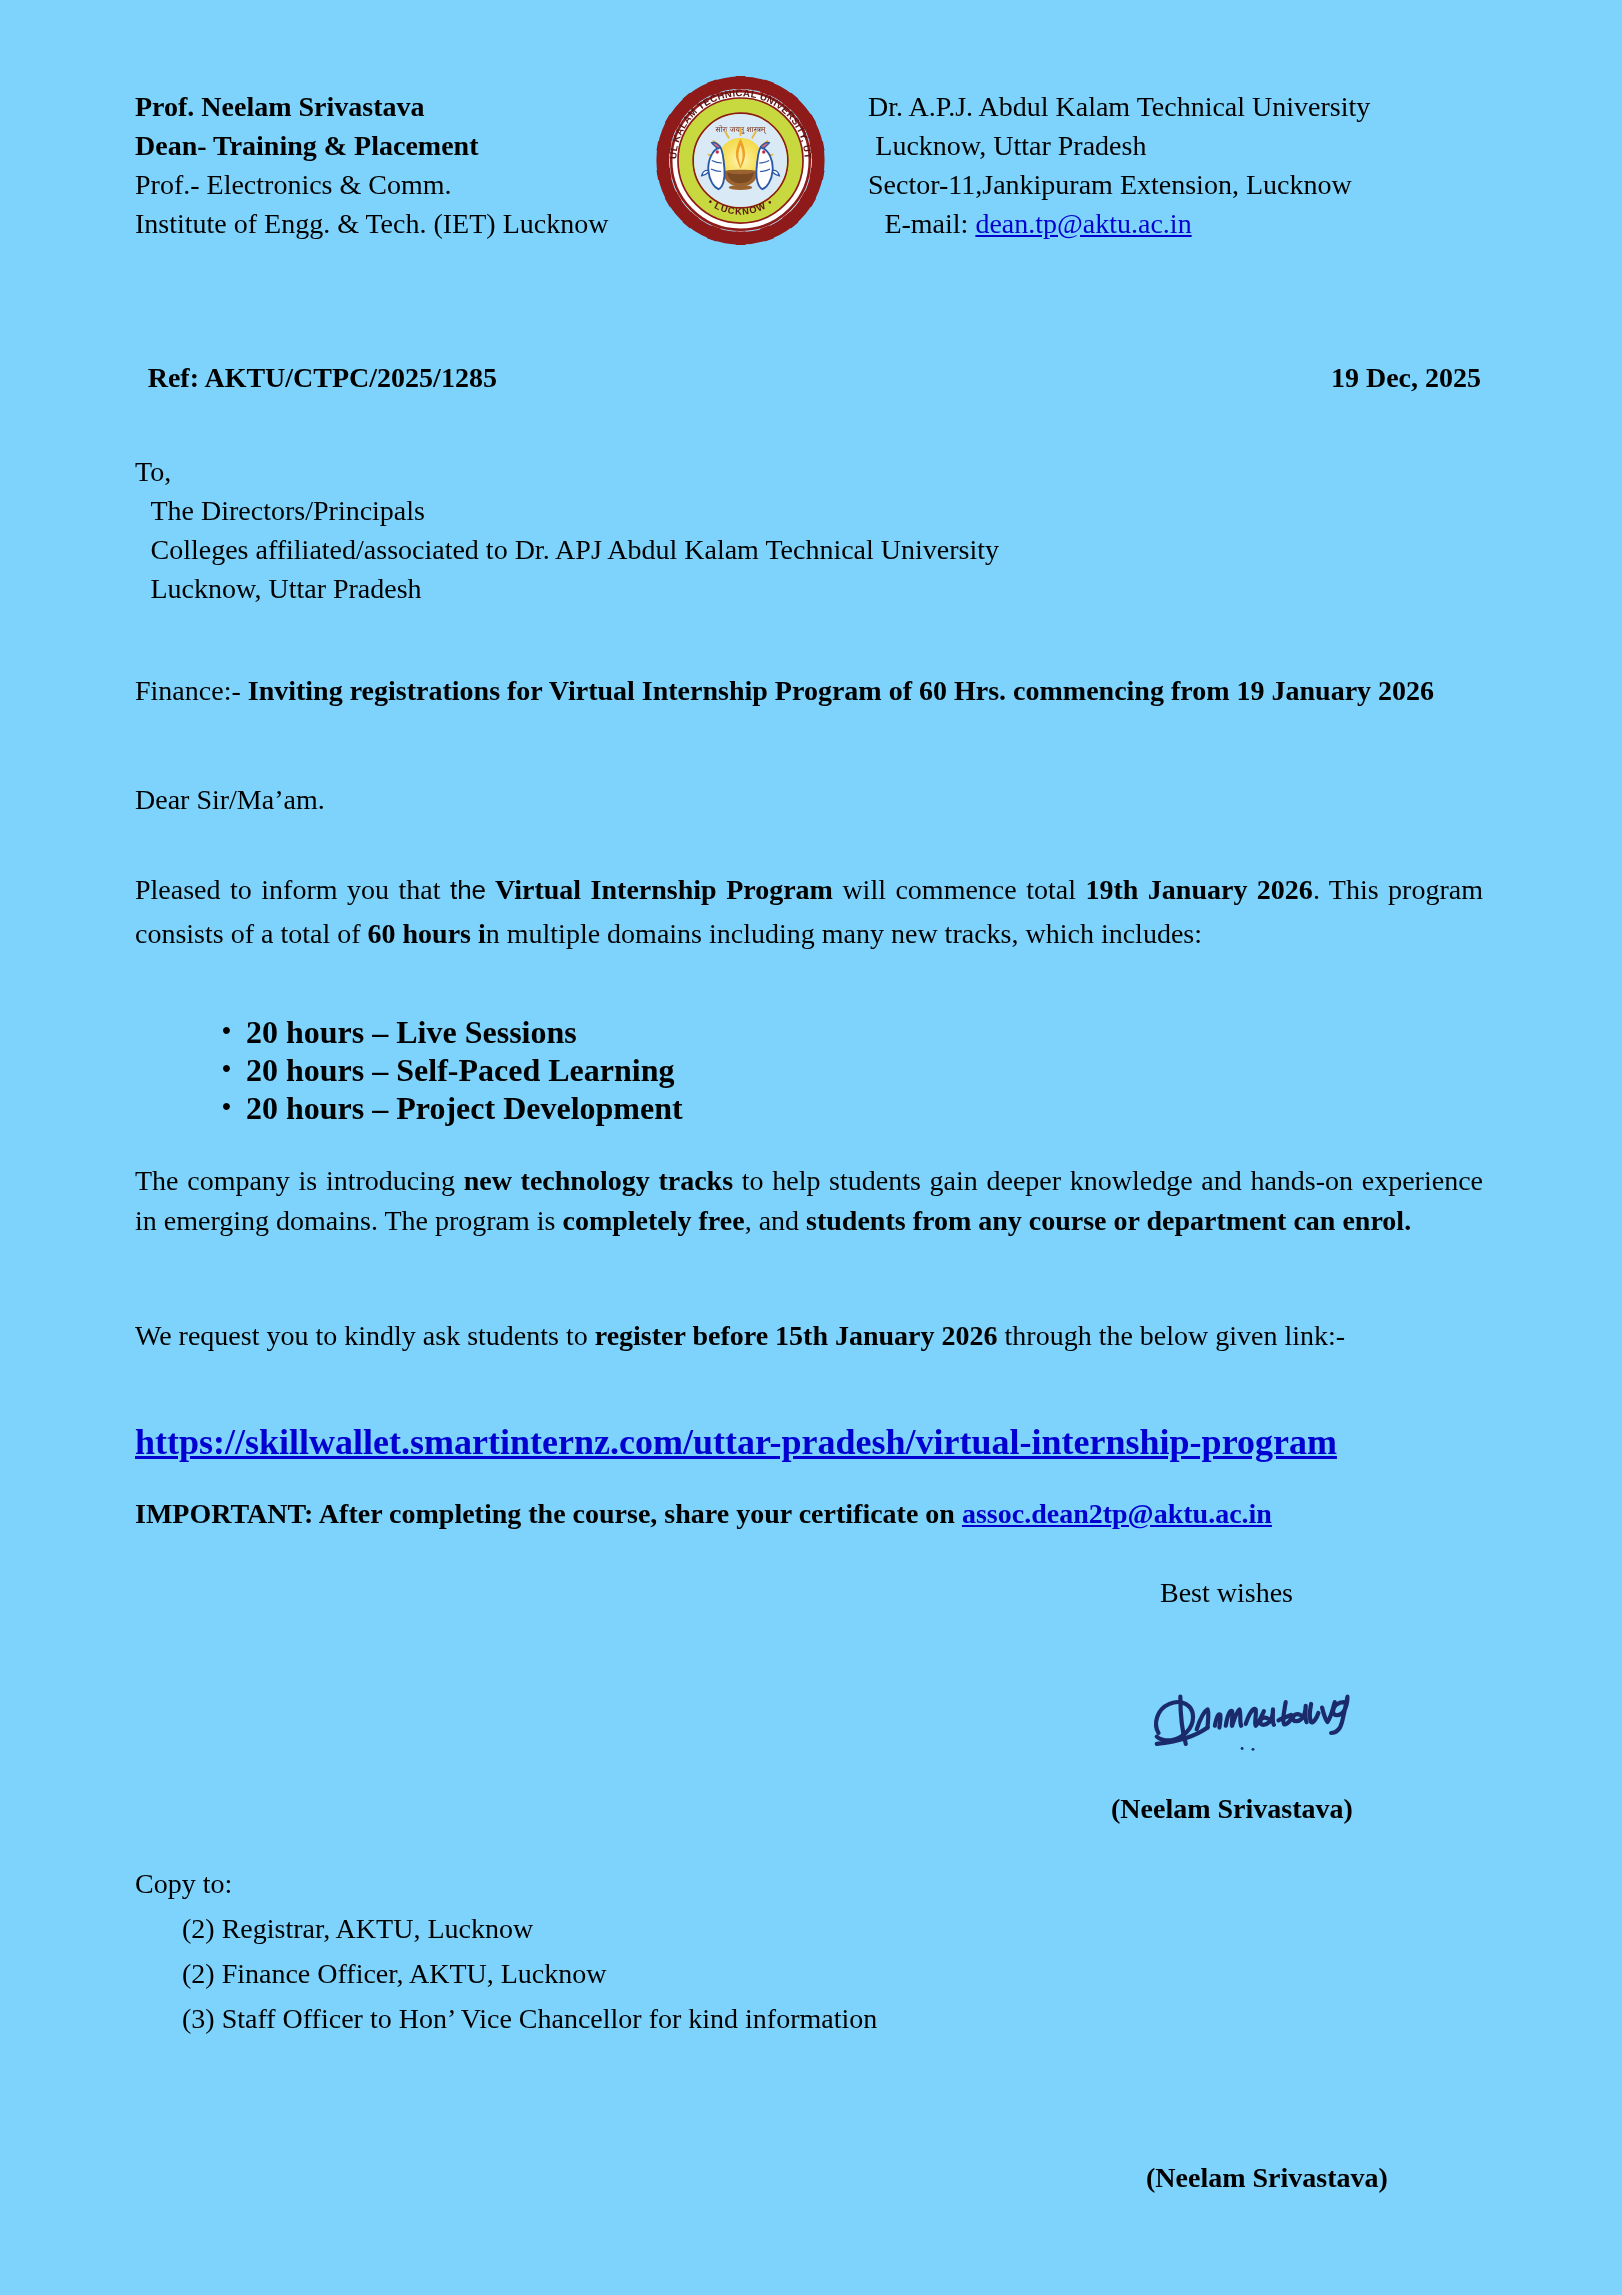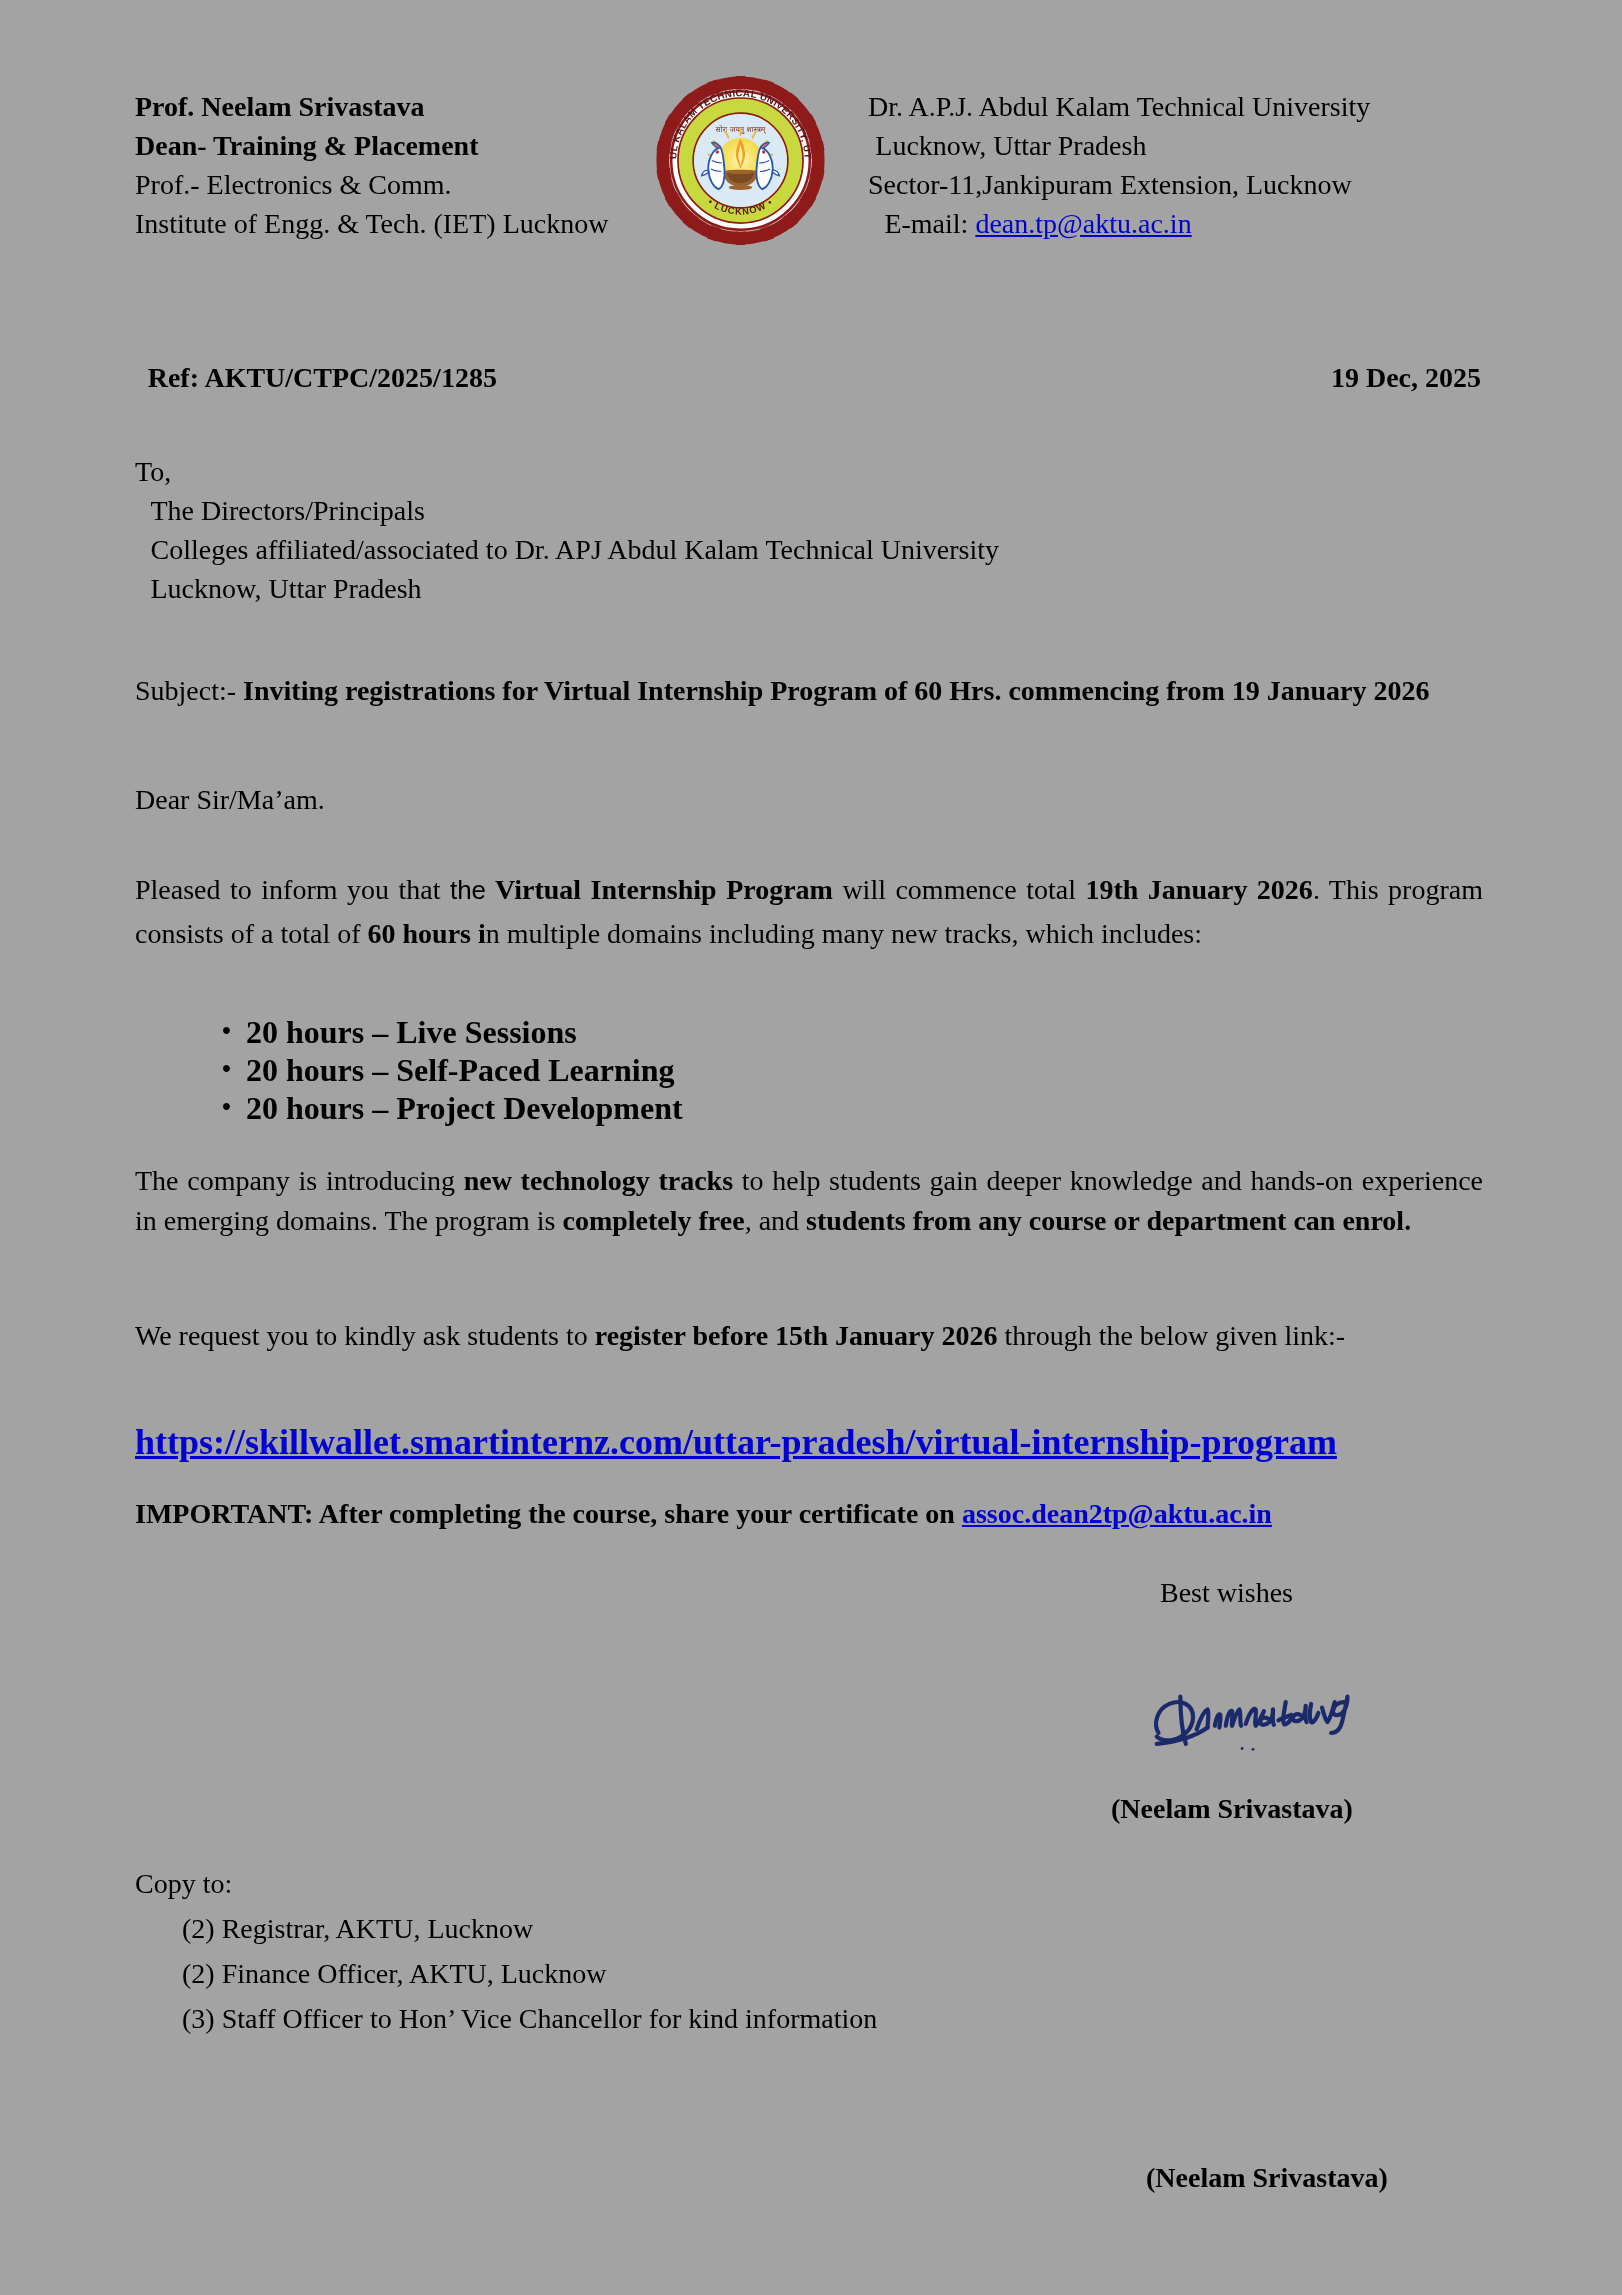--- a/index.html
+++ b/index.html
@@ -8,21 +8,21 @@
     background: #ffffff;
   }
   body {
     font-family: "Liberation Serif", "DejaVu Serif", serif;
     color: #000000;
   }
   .page {
     position: relative;
     width: 1623px;
     height: 2296px;
-    background: #a3a3a3;
+    background: #7dd3fc;
     overflow: hidden;
     box-sizing: border-box;
   }
 
   
   .letterhead {
     position: absolute;
     left: 0;
     top: 87px;
     width: 1623px;
@@ -379,21 +379,21 @@
   </div>
 
   <div class="addr">
     <div>To,</div>
     <div class="sub">The Directors/Principals</div>
     <div class="sub">Colleges affiliated/associated to Dr. APJ Abdul Kalam Technical University</div>
     <div class="sub">Lucknow, Uttar Pradesh</div>
   </div>
 
   <div class="subject">
-    <span>Subject:-</span>
+    <span>Finance:-</span>
     <b>Inviting registrations for Virtual Internship Program of 60 Hrs. commencing from 19 January 2026</b>
   </div>
 
   <div class="salutation">Dear Sir/Ma’am.</div>
 
   <div class="para1">
     <span>Pleased to inform you that </span><span class="sans">the</span><b> Virtual Internship Program</b><span> will commence total </span><b>19th January 2026</b><span>. This program consists of a total of </span><b>60 hours i</b><span>n multiple domains including many new tracks, which includes:</span>
   </div>
 
   <ul class="bullets">

